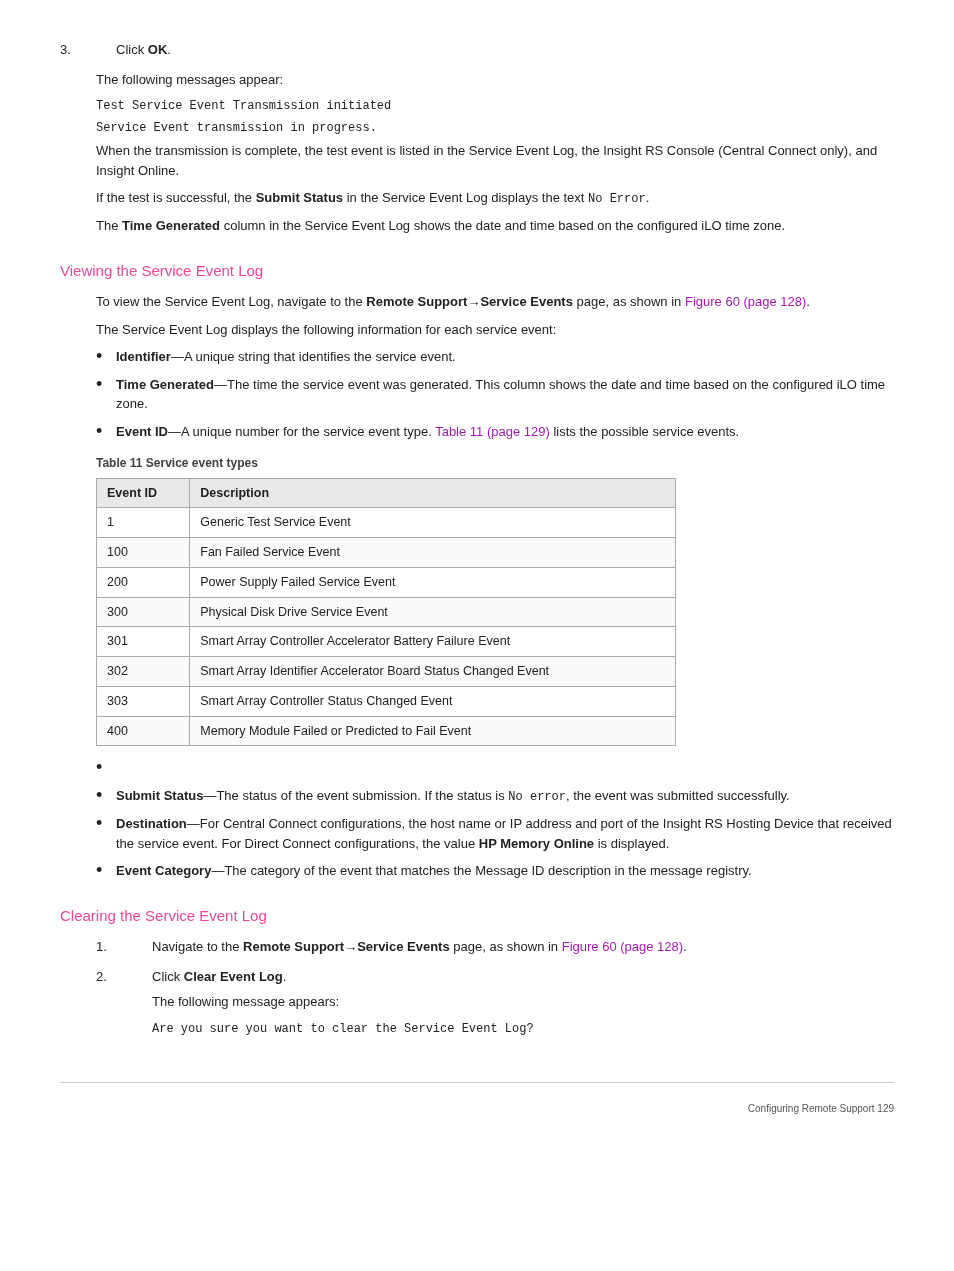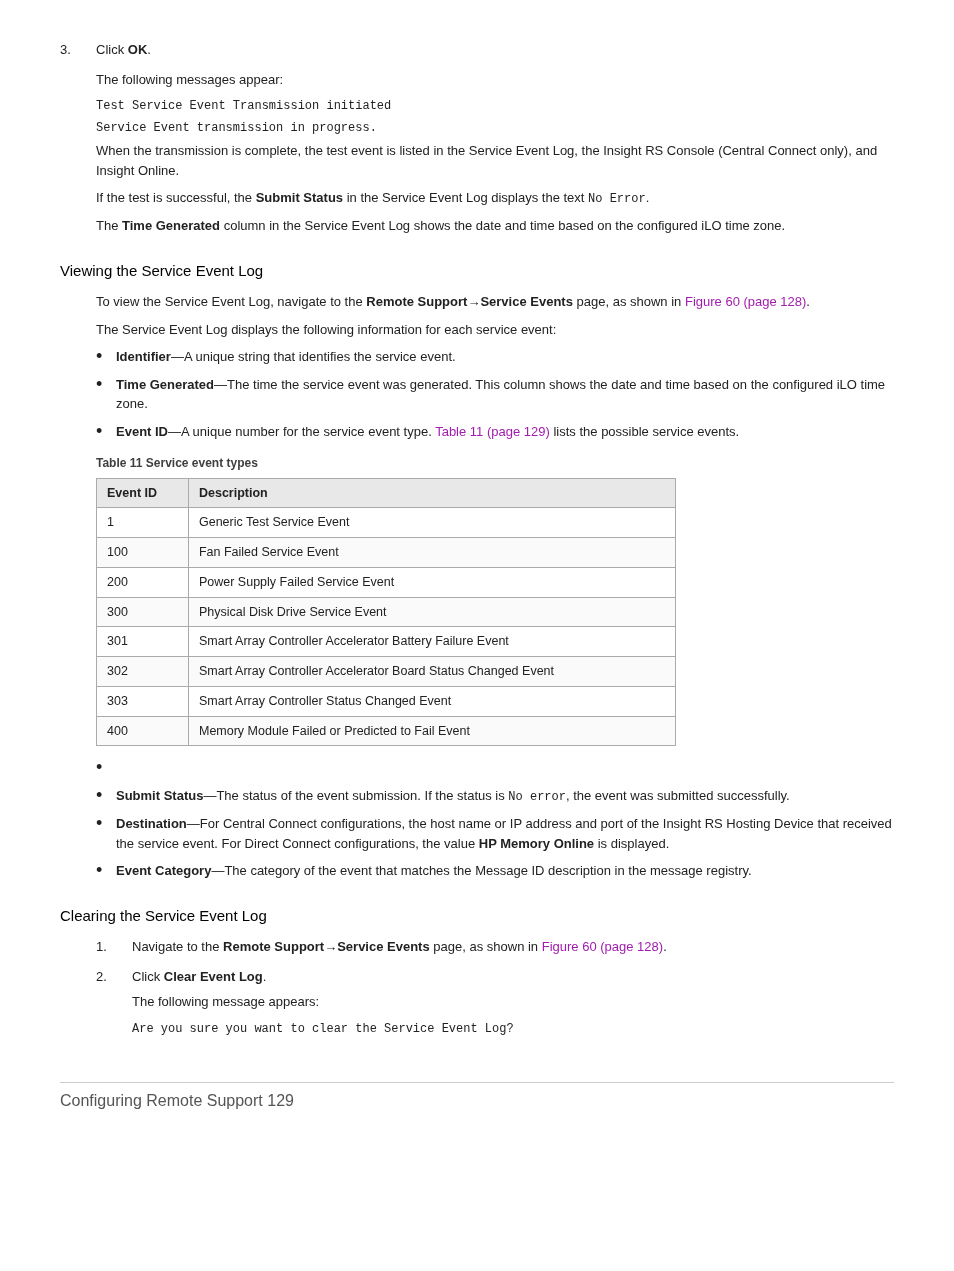--- a/index.html
+++ b/index.html
@@ -17,33 +17,34 @@
       margin-bottom: 10px;
       display: flex;
       gap: 8px;
     }
     .step-num {
       min-width: 28px;
       font-size: 13px;
     }
     .step-content {
       flex: 1;
+      margin-left: 20px;
     }
     .indent-block {
       margin-left: 36px;
       margin-bottom: 8px;
     }
     .mono {
       font-family: 'Courier New', Courier, monospace;
       font-size: 12px;
       display: block;
       margin: 4px 0;
     }
     .section-heading {
-      color: #000000;
+      color: #ec4899;
       font-size: 15px;
       font-weight: normal;
       margin: 24px 0 10px 0;
     }
     .para {
       margin-bottom: 8px;
     }
     b {
       font-weight: bold;
     }
@@ -89,25 +90,25 @@
     table.event-table th {
       background: #e8e8e8;
       font-weight: bold;
     }
     table.event-table tr:nth-child(even) td {
       background: #fafafa;
     }
     .footer-line {
       position: relative;
       margin-top: 40px;
-      text-align: left;
-      font-size: 16px;
+      text-align: right;
+      font-size: 10px;
       color: #555;
       border-top: 1px solid #ccc;
-      padding-top: 6px;
+      padding-top: 18px;
     }
     .ordered-list {
       margin-left: 36px;
     }
   </style>
 </head>
 <body>
 
 <div class="step-item">
   <span class="step-num">3.</span>
@@ -178,21 +179,21 @@
         <tr>
           <td>300</td>
           <td>Physical Disk Drive Service Event</td>
         </tr>
         <tr>
           <td>301</td>
           <td>Smart Array Controller Accelerator Battery Failure Event</td>
         </tr>
         <tr>
           <td>302</td>
-          <td>Smart Array Controller Accelerator Board Status Changed Event</td>
+          <td>Smart Array Identifier Accelerator Board Status Changed Event</td>
         </tr>
         <tr>
           <td>303</td>
           <td>Smart Array Controller Status Changed Event</td>
         </tr>
         <tr>
           <td>400</td>
           <td>Memory Module Failed or Predicted to Fail Event</td>
         </tr>
       </tbody>

